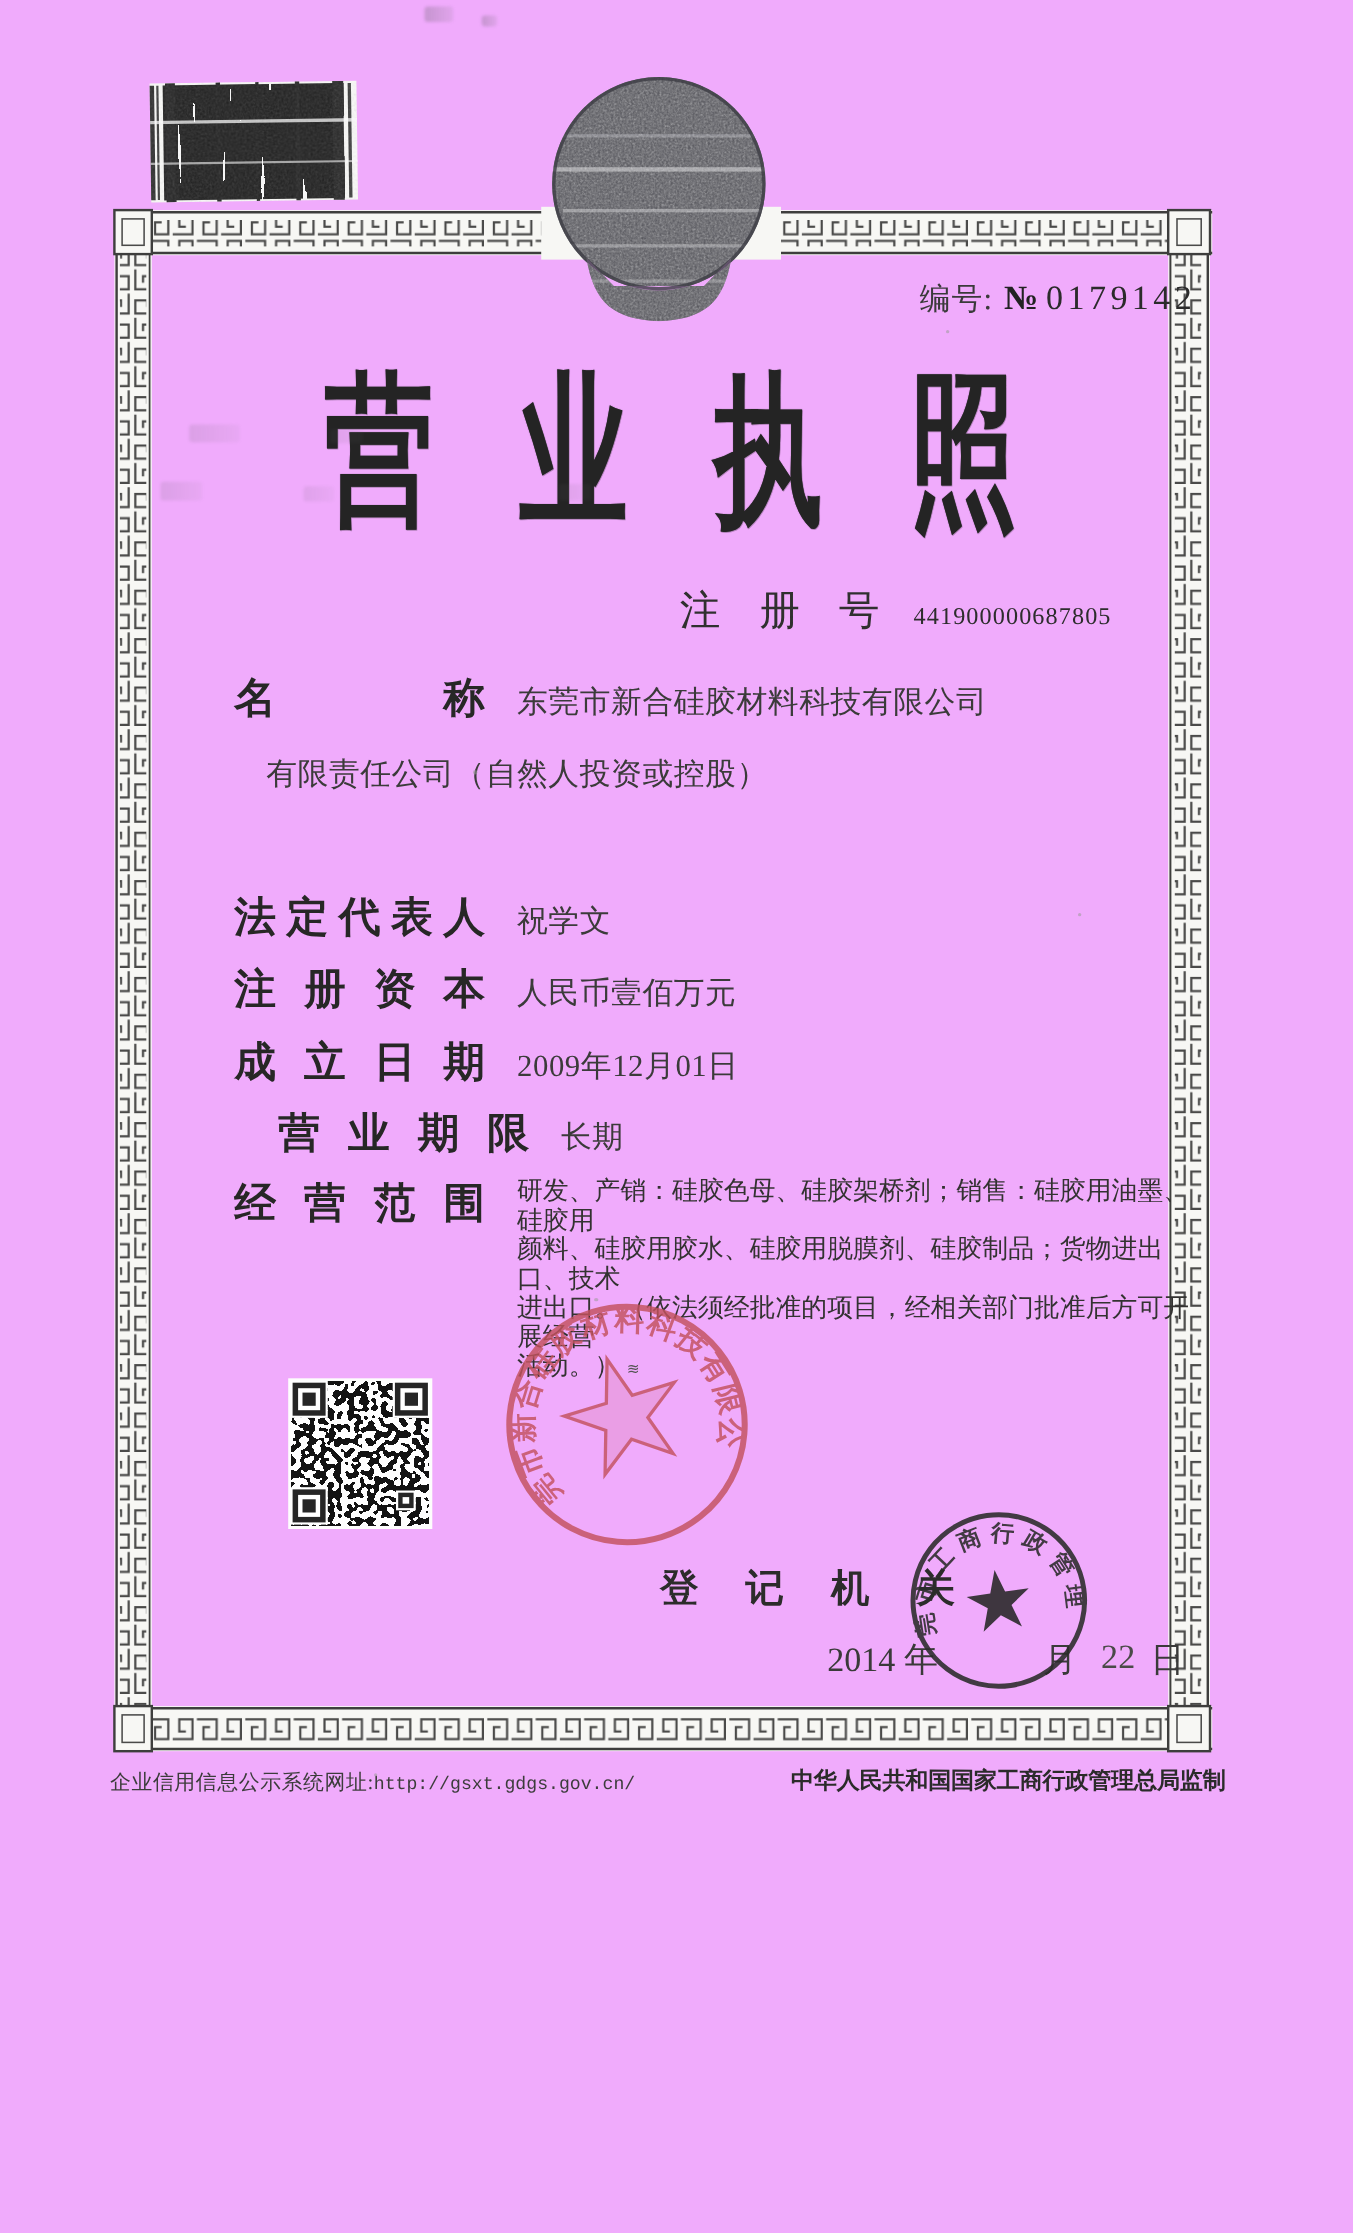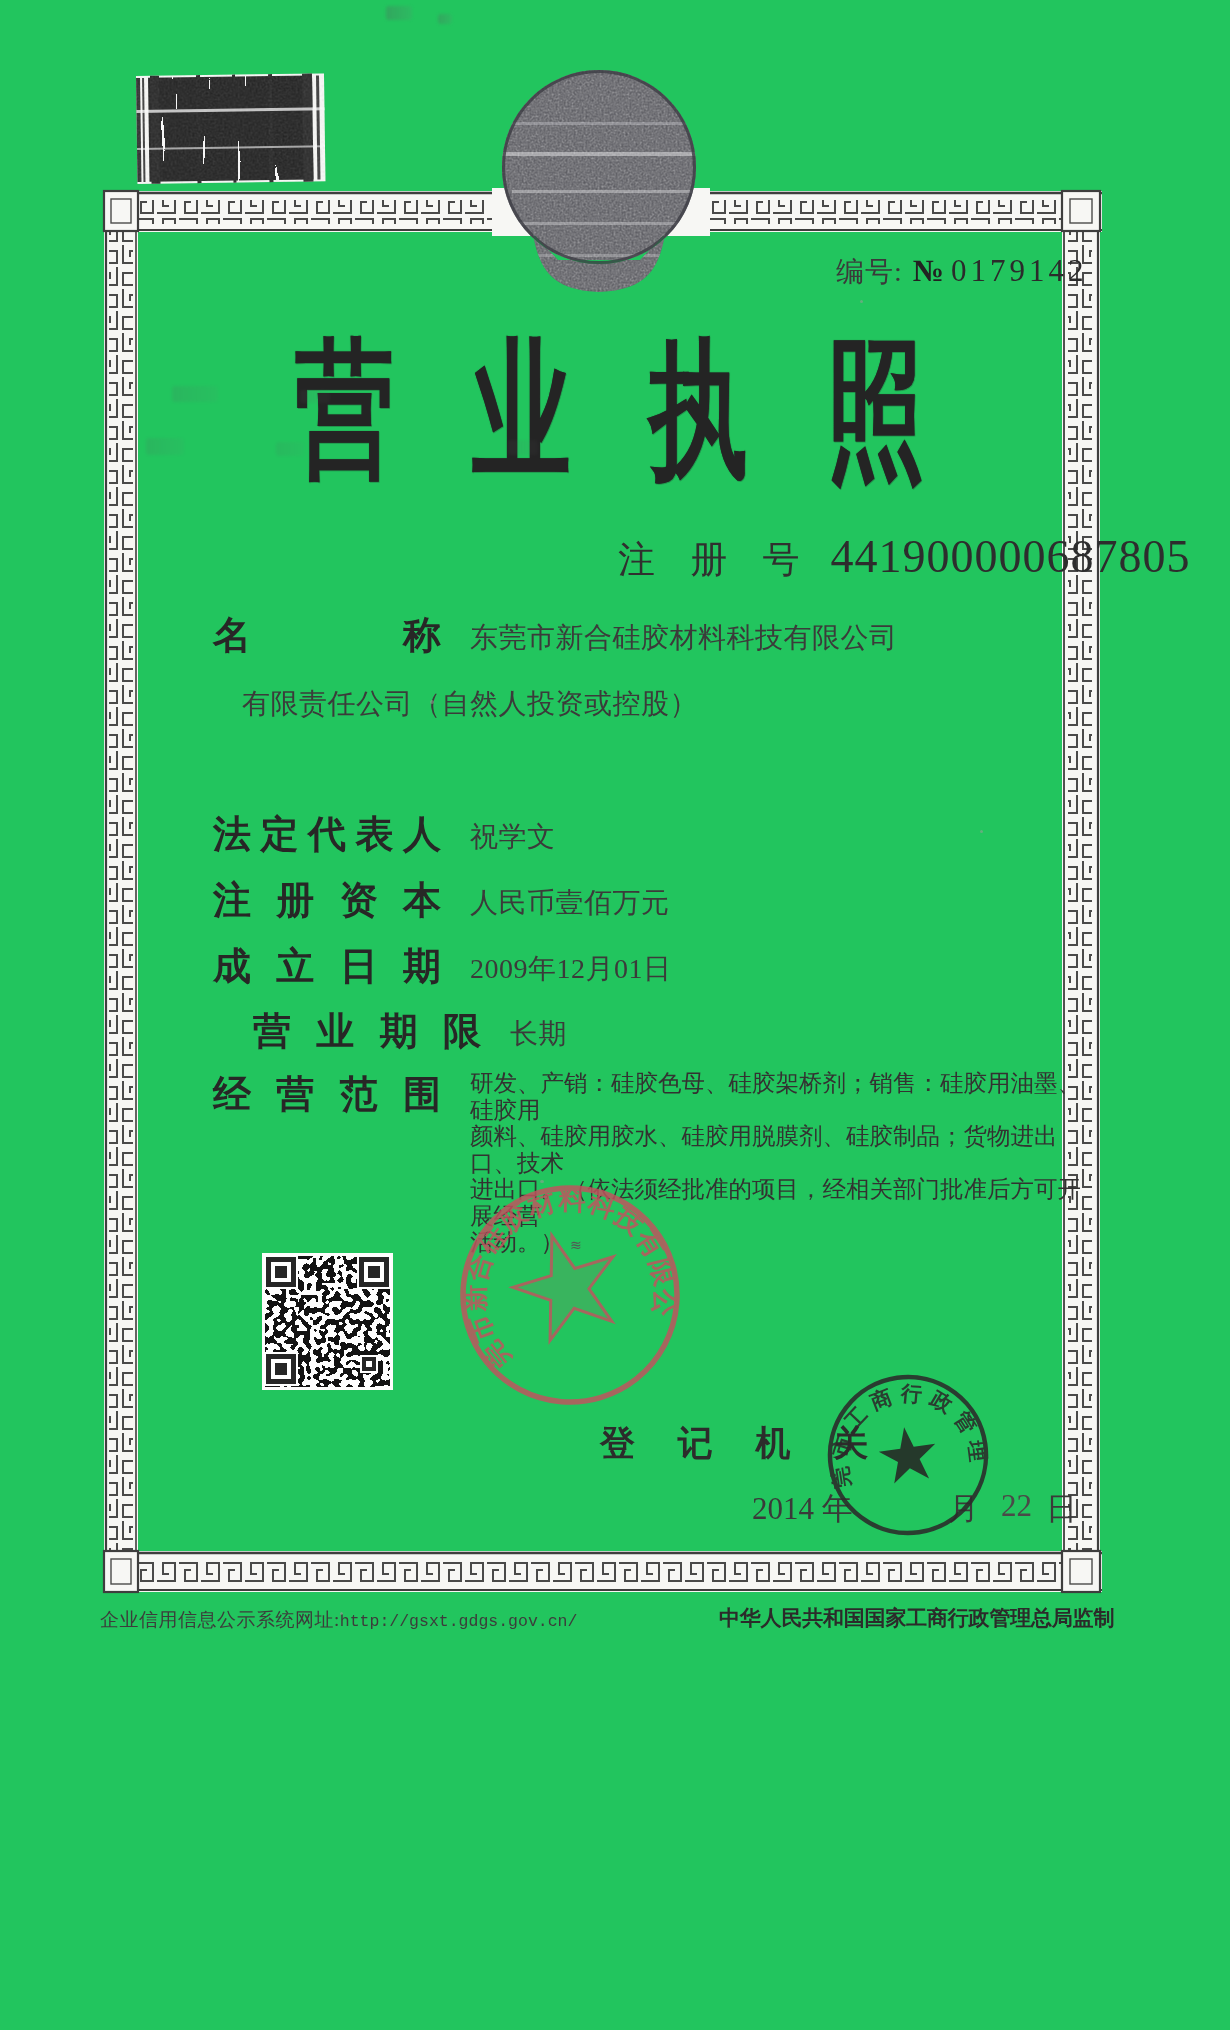--- a/index.html
+++ b/index.html
@@ -1,18 +1,18 @@
 <!DOCTYPE html>
 <html><head>
 <meta charset="utf-8">
 <style>
   html,body{margin:0;padding:0;background:#e9e9e6;}
   .page{
     position:relative; width:1230px; height:2030px; margin:0 auto;
-    background:#22c55e;
+    background:#f0abfc;
     overflow:hidden;
     font-family:"Liberation Serif","DejaVu Serif",serif;
     color:#2e2e2e;
   }
   svg{display:block;}
   .art{position:absolute;left:0;top:0;z-index:1;}
   .txt{position:absolute;z-index:2;}
   .sealart{position:absolute;left:0;top:0;z-index:3;pointer-events:none;}
 
   
@@ -25,21 +25,21 @@
   .title .ch{
     width:177px;text-align:center;font-size:149px;line-height:156px;
     font-weight:900;color:#242424;transform:scaleX(.66);
     font-family:"Liberation Sans","DejaVu Sans",sans-serif;
     text-shadow:0 0 1px rgba(30,30,30,.8), 1px 1px 0 rgba(40,40,40,.25);
   }
 
   
   .regrow{left:618px;top:530px;white-space:nowrap;}
   .regrow .rlabel{font-size:37px;letter-spacing:13px;color:#30302f;}
-  .regrow .rnum{font-size:46px;letter-spacing:1px;color:#2d2d2d;padding-left:14px;}
+  .regrow .rnum{font-size:22px;letter-spacing:1px;color:#2d2d2d;padding-left:14px;}
 
   
   .frow{position:absolute;left:213px;height:50px;display:flex;align-items:flex-end;z-index:2;}
   .flabel{
     display:inline-block;width:228px;font-size:38px;color:#272726;
     text-align:justify;text-align-last:justify;line-height:44px;
     font-weight:600;
   }
   .fvalue{margin-left:29px;font-size:28px;color:#3b3b3a;white-space:nowrap;letter-spacing:.5px;}
 

